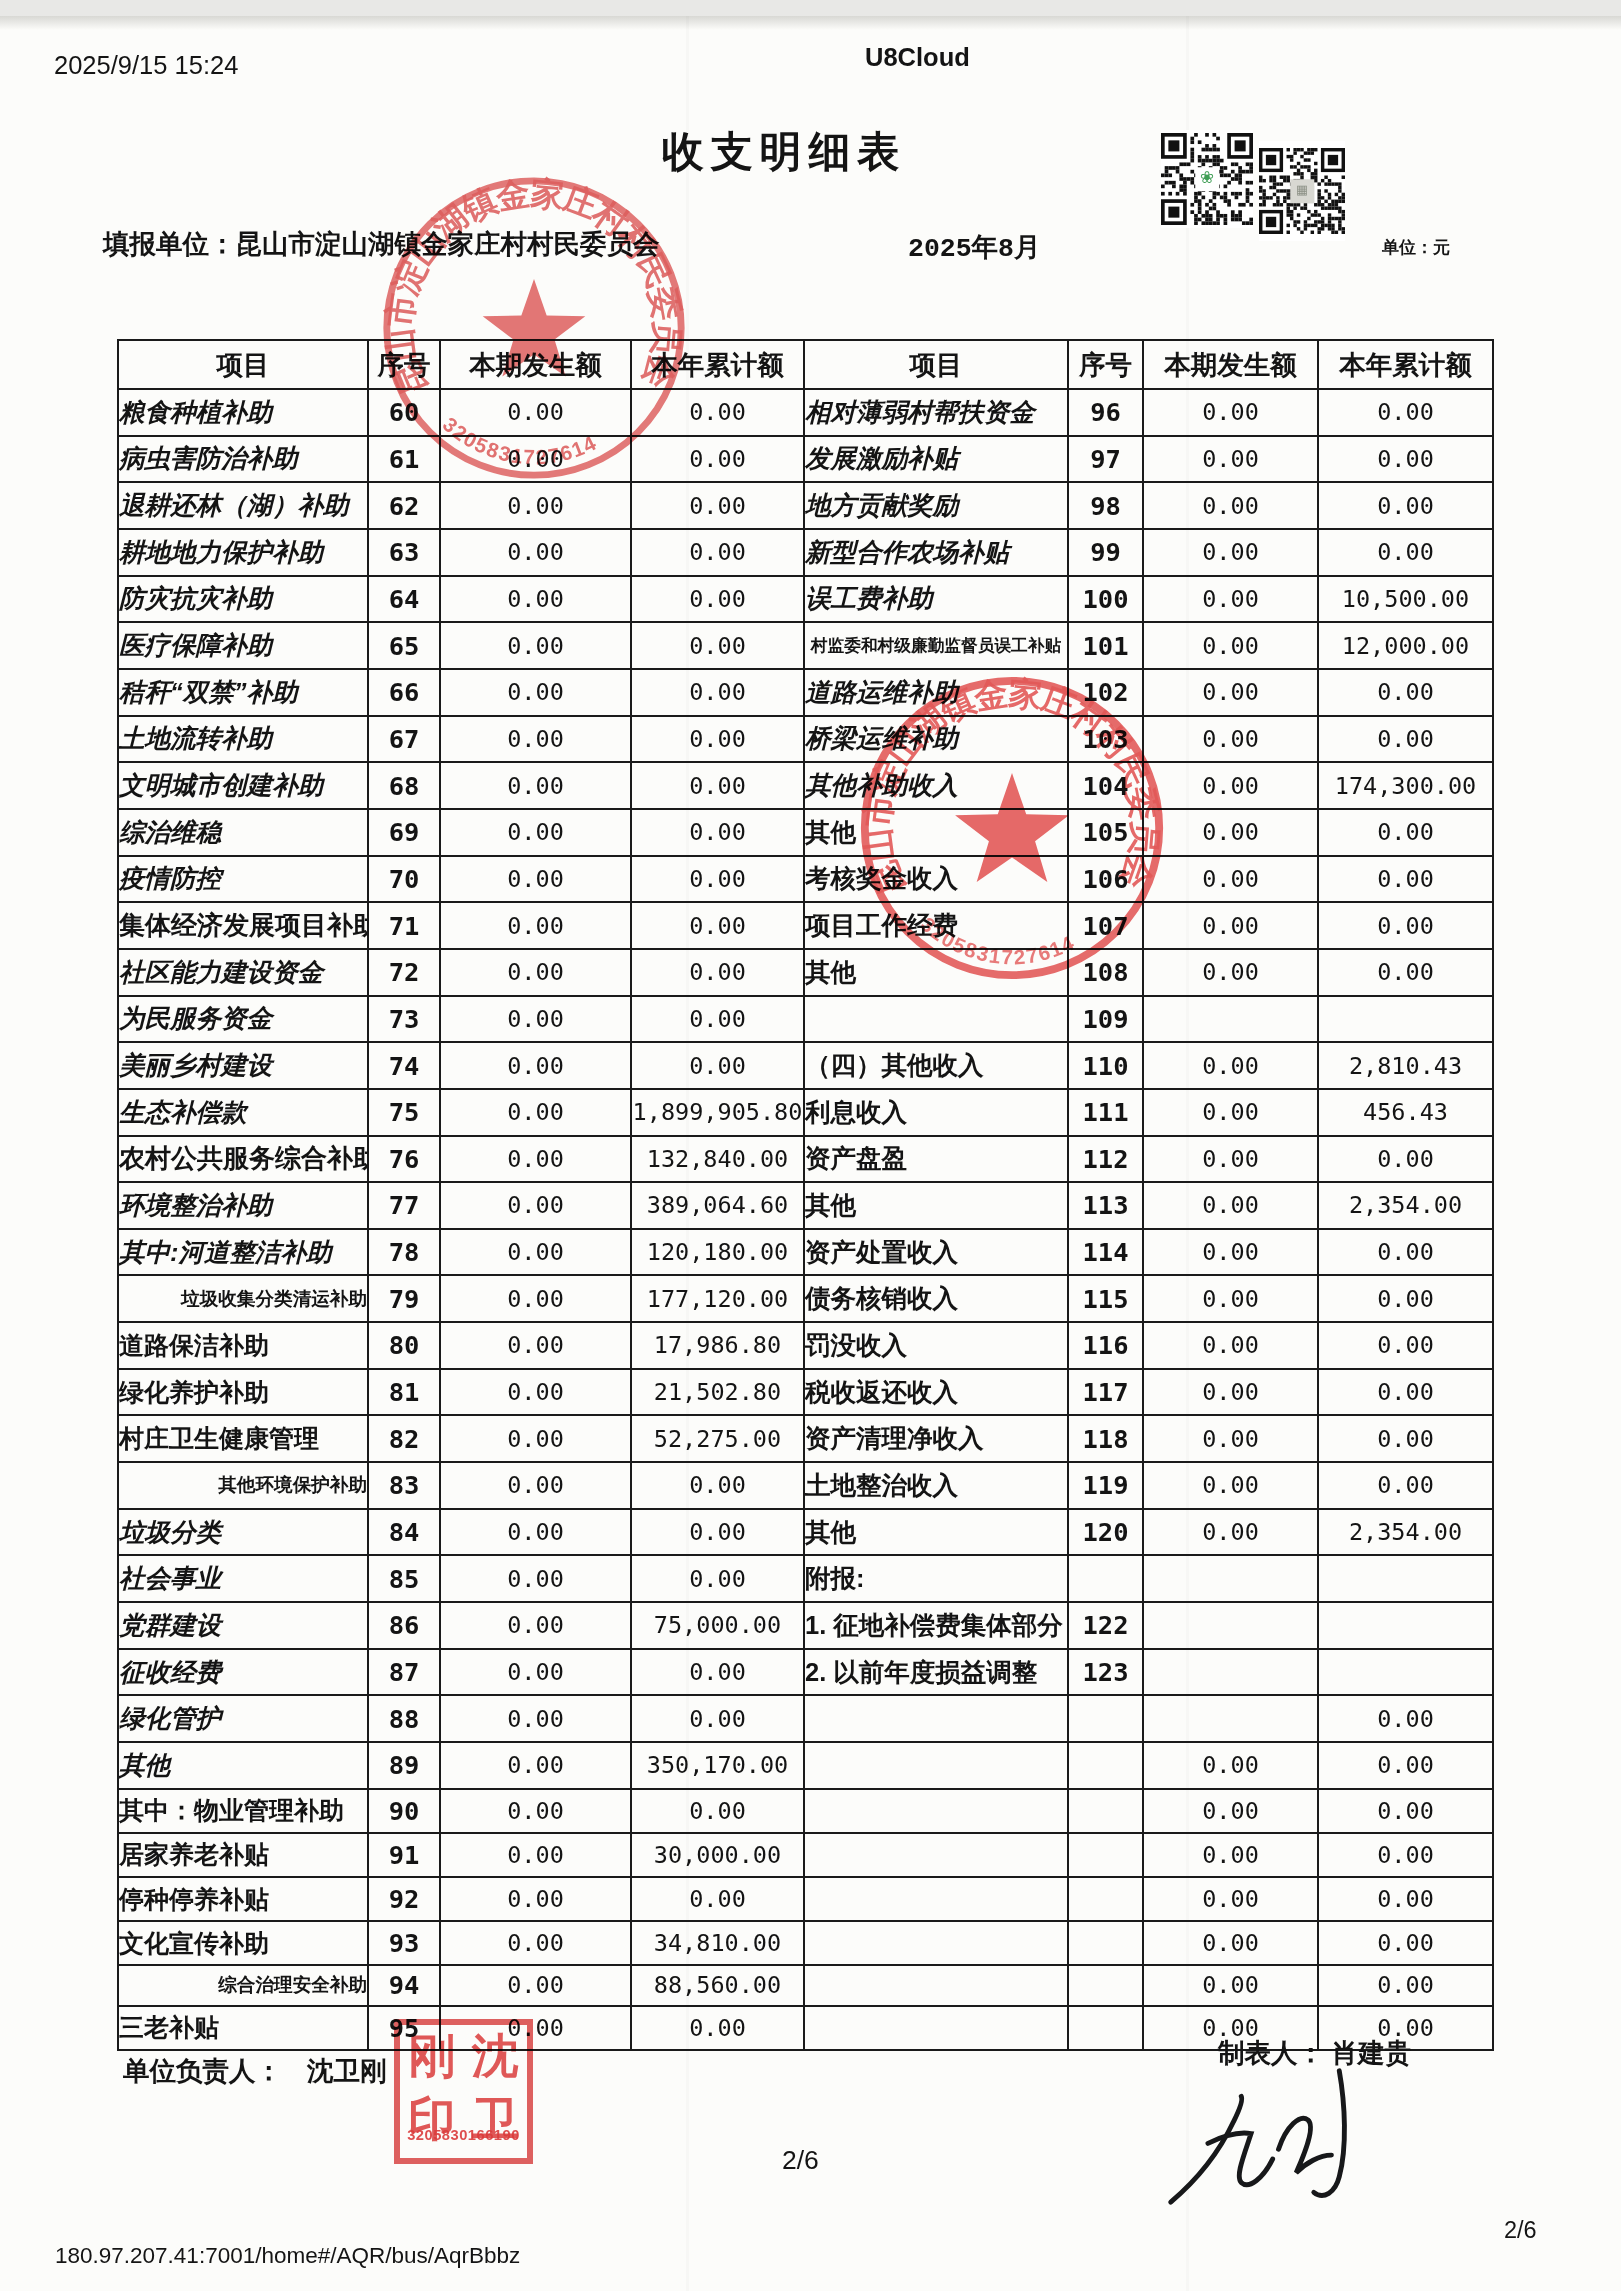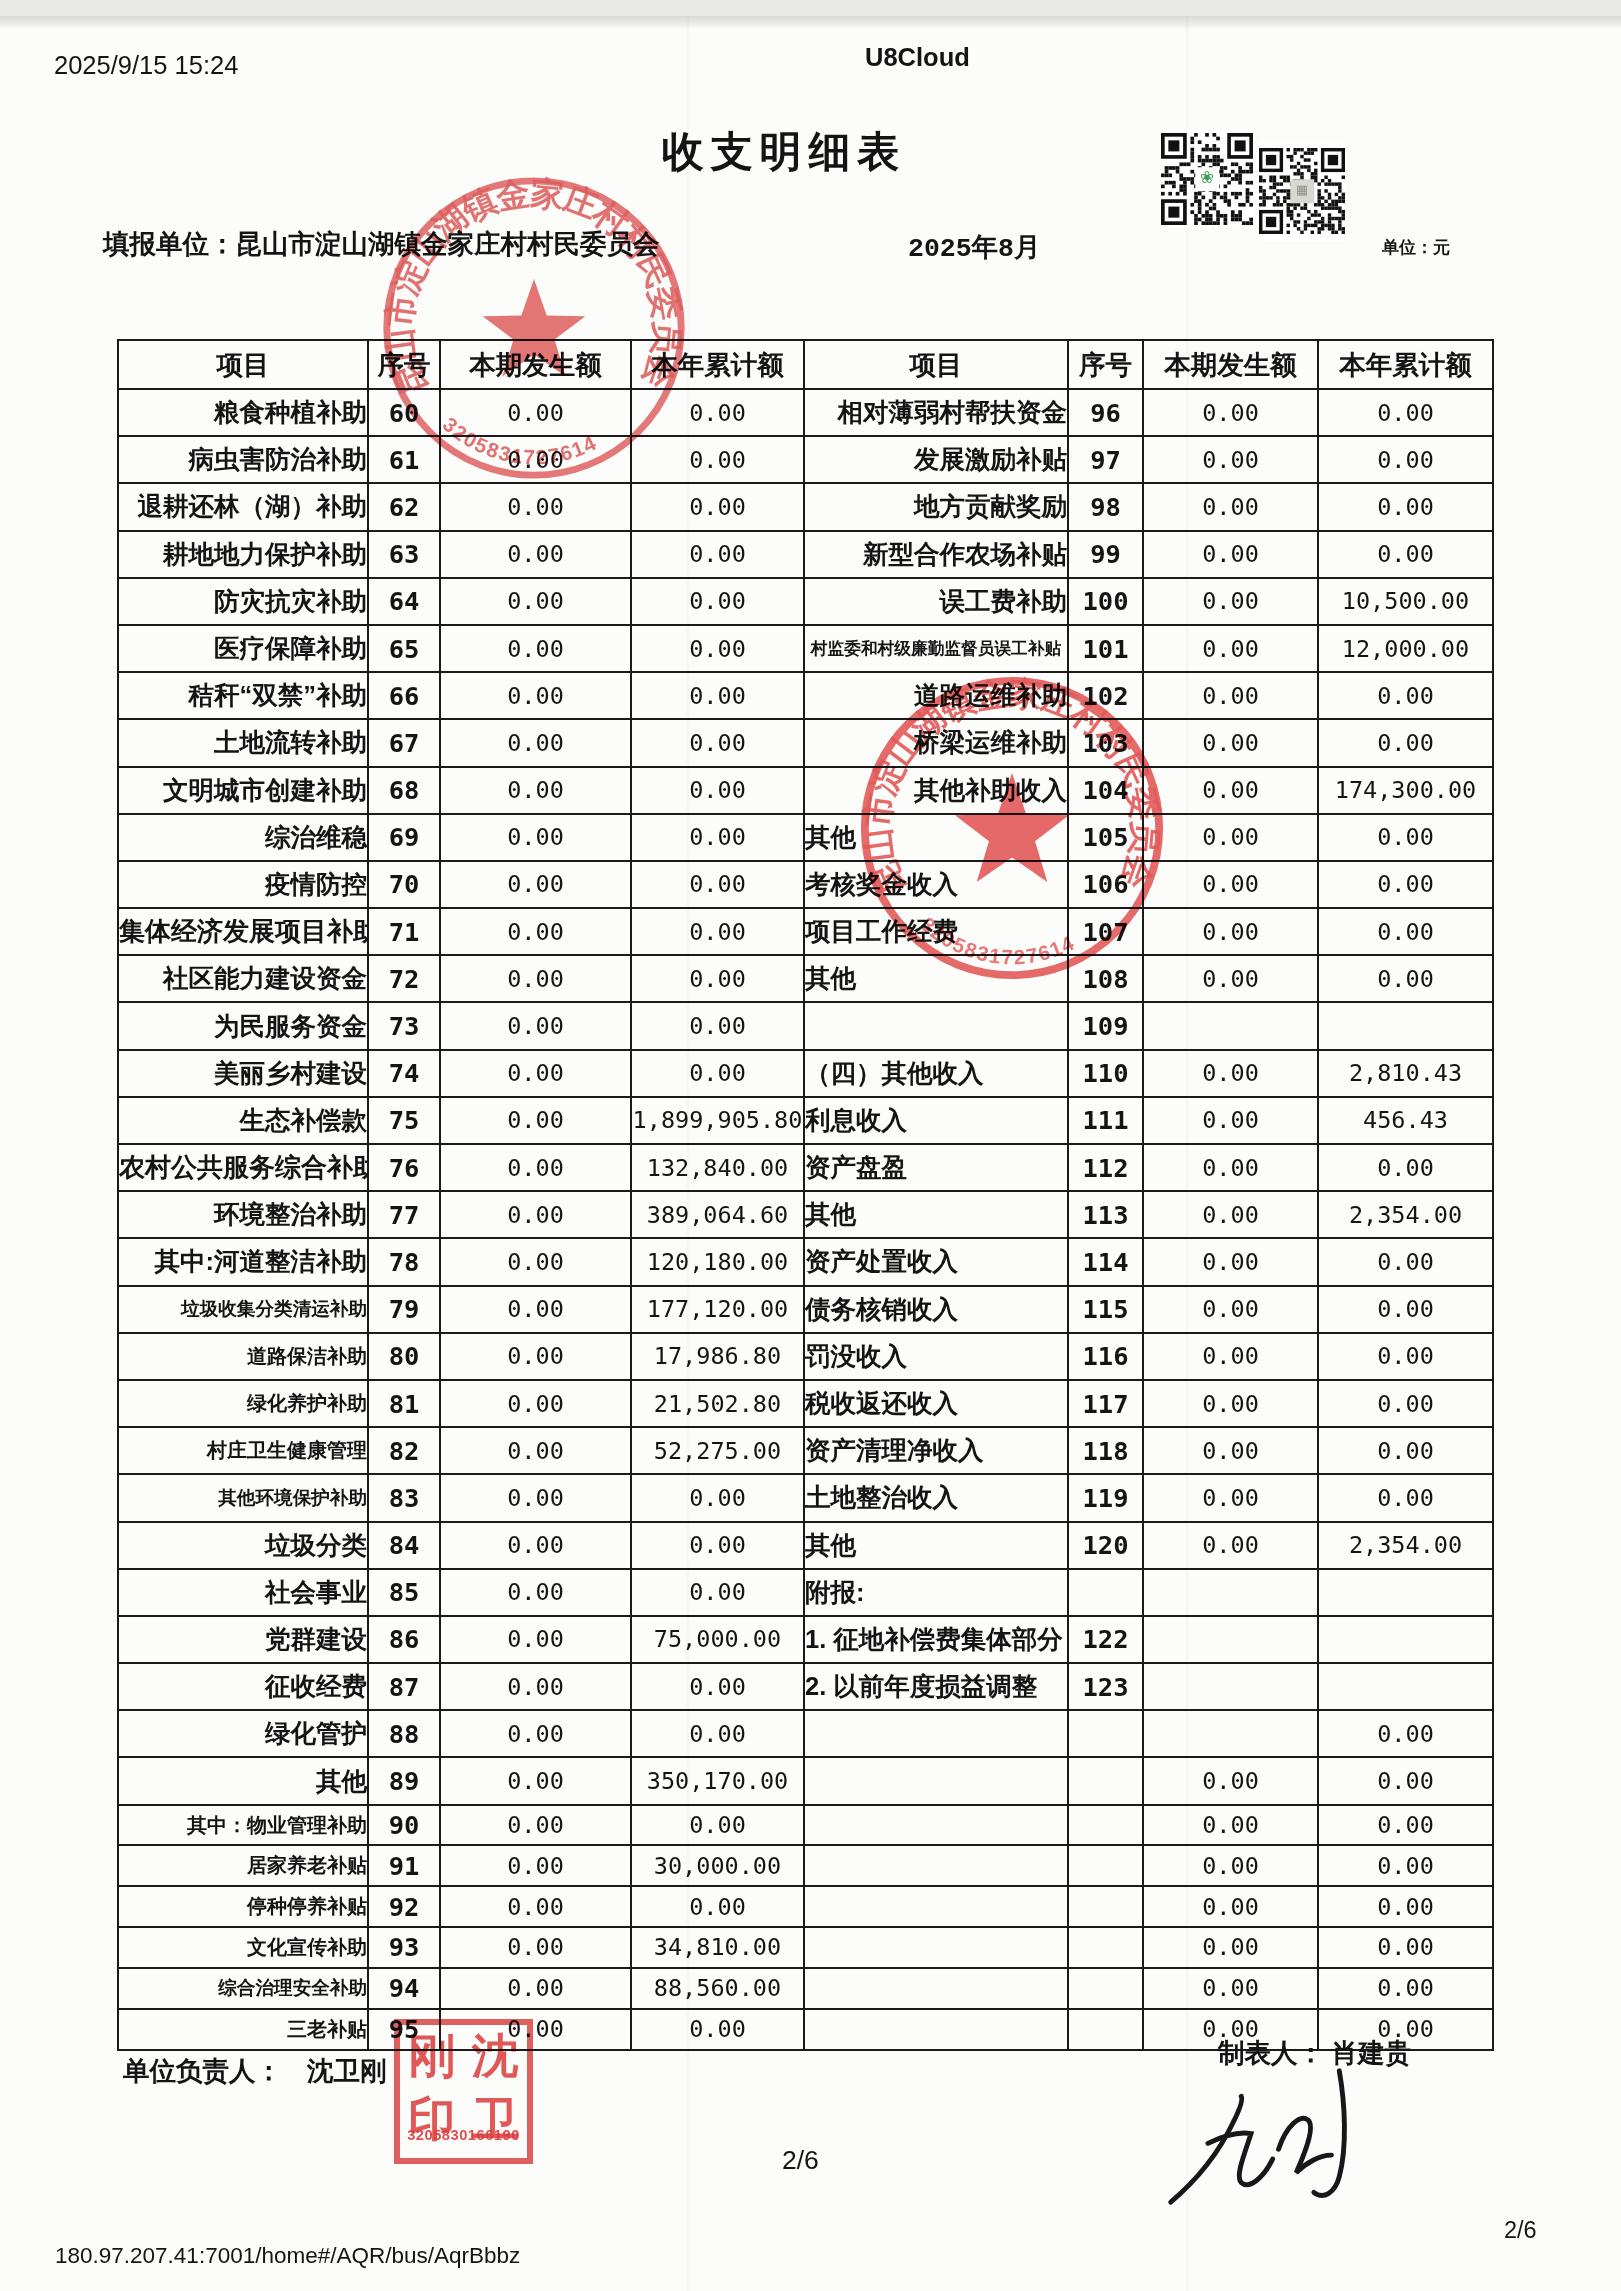--- a/index.html
+++ b/index.html
@@ -19,24 +19,24 @@
   .qr svg{display:block;width:100%;height:100%;}
   .qrlogo{position:absolute;left:50%;top:50%;width:23.5px;height:23.5px;transform:translate(-50%,-50%);
         background:#fff;display:flex;align-items:center;justify-content:center;font-size:16.7px;line-height:1;}
   .qr2logo{color:#8a8f84;background:#d8d8d2;font-size:12.7px;}
 
   table.grid{position:absolute;left:117px;top:323px;width:1358px;height:1712px;border-collapse:collapse;
         table-layout:fixed;border:2.9px solid #161616;}
   table.grid th,table.grid td{border:2px solid #1a1a1a;padding:0;overflow:hidden;white-space:nowrap;}
   table.grid th{font-size:26.5px;font-weight:700;height:47px;}
   td.lbl{font-size:25.5px;font-weight:600;padding:0 5.9px;}
-  td.c{text-align:right;}
+  td.c{text-align:left;font-style:italic;}
   td.cm{font-size:26px;}
   td.cs{text-align:center;font-size:16.7px;}
-  td.r{text-align:right;font-size:20px;padding-right:9.8px;}
+  td.r{font-size:25px;padding-right:9.8px;}
   td.rs{text-align:right;font-size:18.6px;padding-right:9.8px;}
   td.l1{text-align:left;padding-left:11.8px;}
   td.l2{text-align:left;padding-left:43px;}
   td.l3{text-align:left;padding-left:80px;}
   td.l4{text-align:left;padding-left:25.5px;}
   td.num{font-family:"DejaVu Sans Mono",monospace;font-size:25.5px;font-weight:600;text-align:center;}
   td.amt{font-family:"DejaVu Sans Mono",monospace;font-size:23.5px;text-align:center;}
 
   .seal{position:absolute;pointer-events:none;mix-blend-mode:multiply;opacity:.85;}
   .namestamp{left:394px;top:2003px;width:139px;height:145px;border:6.9px solid rgba(217,62,62,.82);

